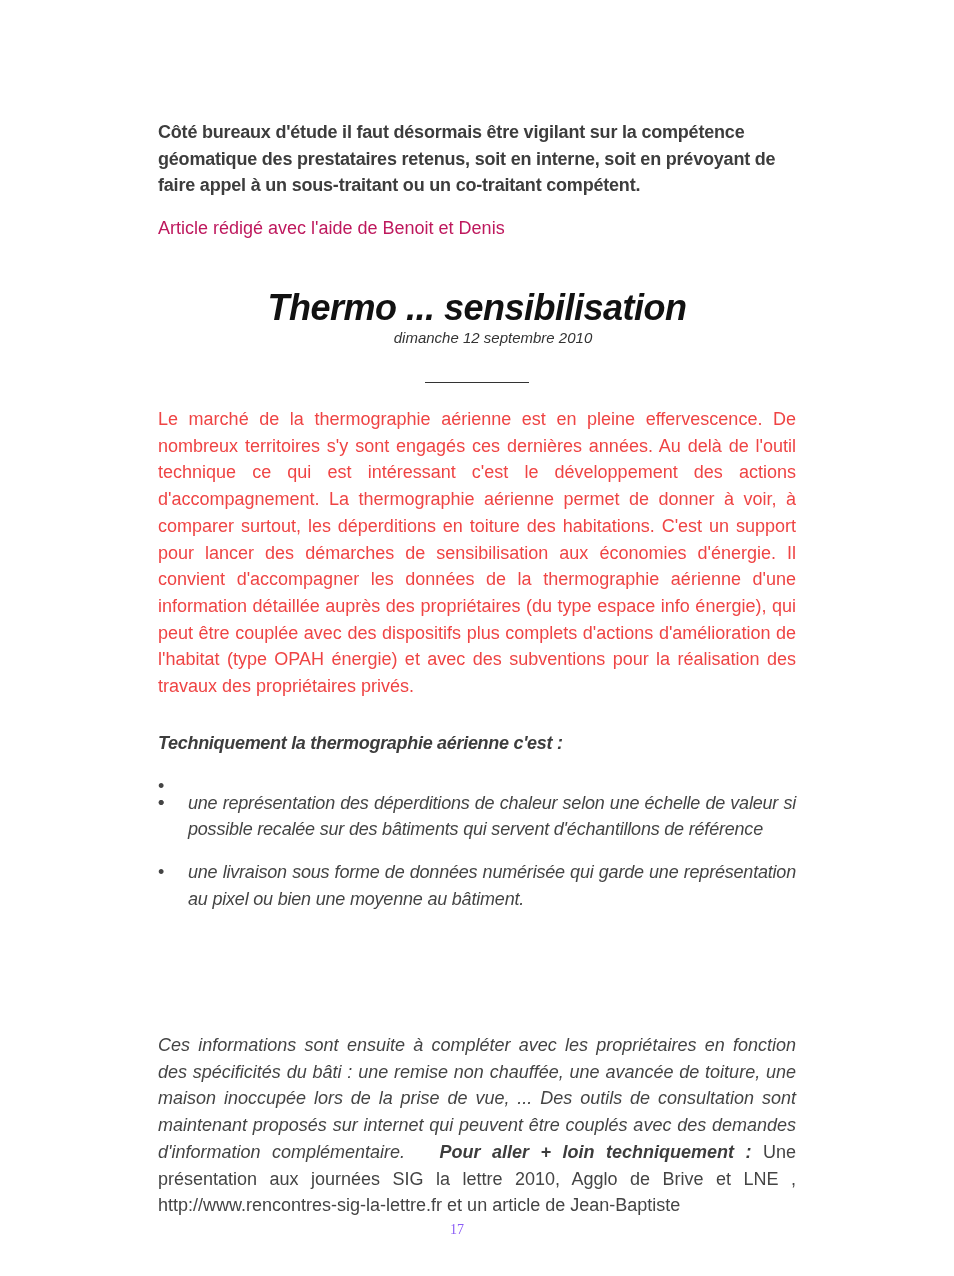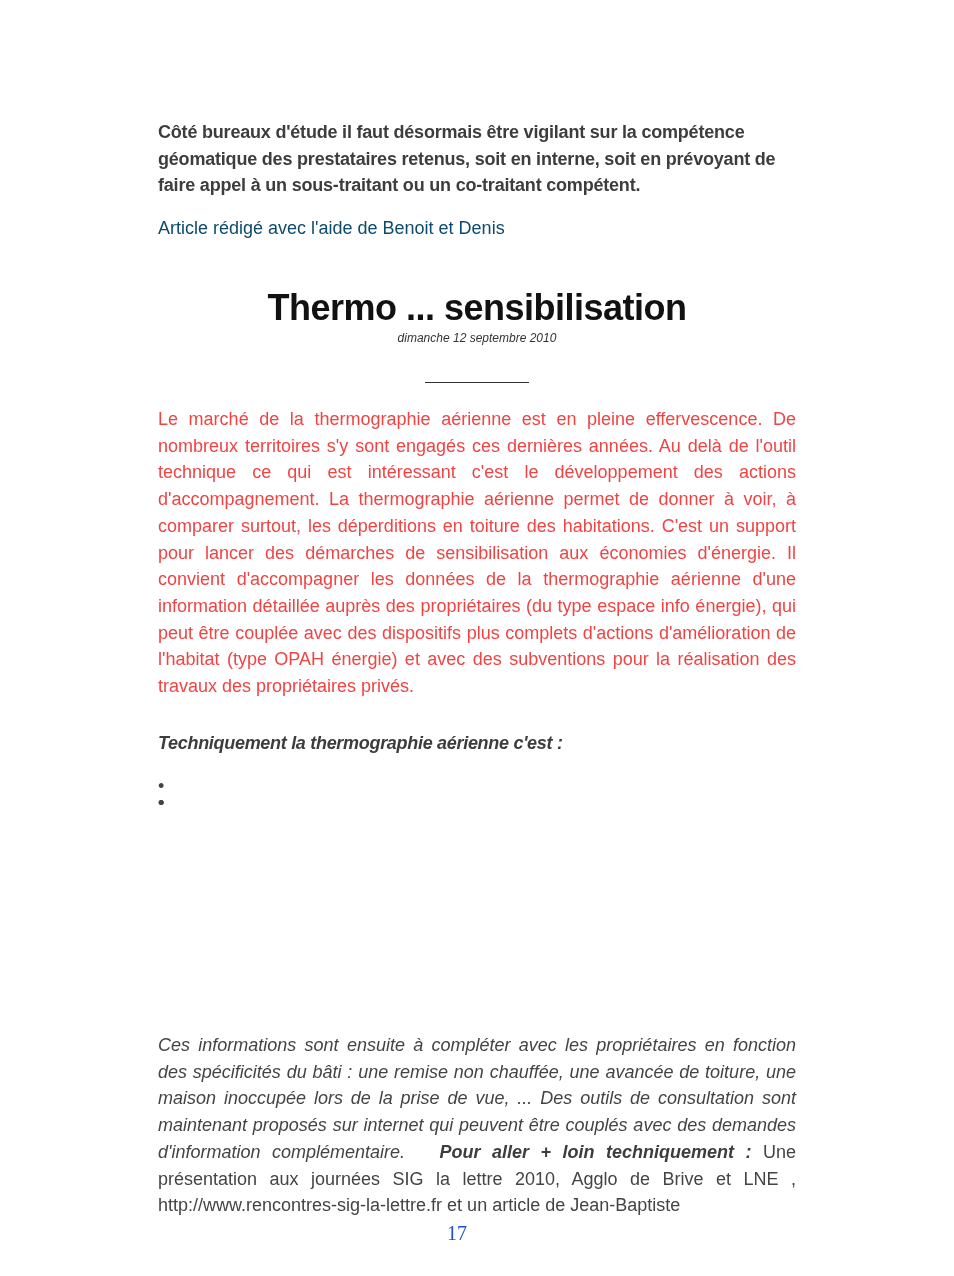--- a/index.html
+++ b/index.html
@@ -1,53 +1,53 @@
 <!DOCTYPE html>
 <html><head>
 <meta charset="utf-8">
 <style>
   html, body { margin: 0; padding: 0; background: #ffffff; }
   body { width: 954px; height: 1276px; position: relative; overflow: hidden; font-family: "Liberation Sans", sans-serif; color: #444444; }
   .page { position: absolute; left: 158px; top: 0; width: 638px; }
   .p-bold { position: absolute; top: 119px; width: 638px; font-weight: bold; font-size: 18px; line-height: 26.5px; color: #3d3d3d; letter-spacing: -0.2px; }
-  .credit { position: absolute; top: 215px; font-size: 18px; line-height: 26px; color: #0c4a6e; }
-  .title { position: absolute; top: 287px; left: 0; width: 638px; text-align: center; font-weight: bold; font-size: 36px; line-height: 42px; color: #111111; letter-spacing: -0.5px; }
-  .date { position: absolute; top: 329px; left: 0; width: 638px; text-align: center; font-style: italic; font-size: 12px; line-height: 18px; color: #333333; }
+  .credit { position: absolute; top: 215px; font-size: 18px; line-height: 26px; color: #be185d; }
+  .title { position: absolute; top: 287px; left: 0; width: 638px; text-align: center; font-weight: bold; font-size: 36px; line-height: 42px; color: #111111; letter-spacing: -0.5px; font-style: italic; }
+  .date { position: absolute; top: 329px; left: 16px; width: 638px; text-align: center; font-style: italic; font-size: 15px; line-height: 18px; color: #333333; }
   .sep { position: absolute; top: 368px; left: 0; width: 638px; text-align: center; font-size: 14px; line-height: 18px; color: #333333; }
   .sep span { display: inline-block; width: 104px; border-bottom: 1px solid #333; height: 14px; }
   .body-p { position: absolute; top: 406px; width: 638px; font-size: 18px; line-height: 26.7px; text-align: justify; color: #ef4444; }
   .tech-head { position: absolute; top: 730px; font-style: italic; font-weight: bold; font-size: 18px; line-height: 26px; color: #3d3d3d; letter-spacing: -0.3px; }
   .bullets { position: absolute; top: 773px; left: 0; width: 638px; margin: 0; padding: 0; list-style: none; }
   .bullets li { position: relative; padding-left: 30px; font-style: italic; font-size: 18px; line-height: 26.5px; color: #444444; text-align: justify; margin-bottom: 16.5px; letter-spacing: -0.2px; }
   .bullets li .dot { position: absolute; left: 0; top: 0; font-style: normal; }
   .closing { position: absolute; top: 1032px; width: 638px; font-size: 18px; line-height: 26.7px; text-align: justify; color: #444444; }
   .closing .it { font-style: italic; }
   .closing .bi { font-style: italic; font-weight: bold; color: #3d3d3d; }
-  .pagenum { position: absolute; top: 1222px; left: 0; width: 914px; text-align: center; font-family: "Liberation Serif", serif; font-size: 20px; color: #1d4ed8; }
+  .pagenum { position: absolute; top: 1222px; left: 0; width: 914px; text-align: center; font-family: "Liberation Serif", serif; font-size: 14px; color: #8b5cf6; }
 </style>
 </head>
 <body>
 
 <div class="page">
   <p class="p-bold" style="margin:0">Côté bureaux d'étude il faut désormais être vigilant sur la compétence géomatique des prestataires retenus, soit en interne, soit en prévoyant de faire appel à un sous-traitant ou un co-traitant compétent.</p>
   <p class="credit" style="margin:0">Article rédigé avec l'aide de Benoit et Denis</p>
 
   <h1 class="title" style="margin:0">Thermo ... sensibilisation</h1>
   <div class="date">dimanche 12 septembre 2010</div>
   <div class="sep"><span></span></div>
 
   <p class="body-p" style="margin:0">Le marché de la thermographie aérienne est en pleine effervescence. De nombreux territoires s'y sont engagés ces dernières années. Au delà de l'outil technique ce qui est intéressant c'est le développement des actions d'accompagnement. La thermographie aérienne permet de donner à voir, à comparer surtout, les déperditions en toiture des habitations. C'est un support pour lancer des démarches de sensibilisation aux économies d'énergie. Il convient d'accompagner les données de la thermographie aérienne d'une information détaillée auprès des propriétaires (du type espace info énergie), qui peut être couplée avec des dispositifs plus complets d'actions d'amélioration de l'habitat (type OPAH énergie) et avec des subventions pour la réalisation des travaux des propriétaires privés.</p>
 
   <p class="tech-head" style="margin:0">Techniquement la thermographie aérienne c'est :</p>
 
   <ul class="bullets">
     <li><span class="dot">•</span></li>
     <li><span class="dot">•</span></li>
-    <li><span class="dot">•</span></li>
-    <li><span class="dot">•</span></li>
+    <li><span class="dot">•</span><span>une représentation des déperditions de chaleur selon une échelle de valeur si possible recalée sur des bâtiments qui servent d'échantillons de référence</span></li>
+    <li><span class="dot">•</span><span>une livraison sous forme de données numérisée qui garde une représentation au pixel ou bien une moyenne au bâtiment.</span></li>
   </ul>
 
   <p class="closing" style="margin:0">
     <span class="it">Ces informations sont ensuite à compléter avec les propriétaires en fonction des spécificités du bâti : une remise non chauffée, une avancée de toiture, une maison inoccupée lors de la prise de vue, ... Des outils de consultation sont maintenant proposés sur internet qui peuvent être couplés avec des demandes d'information complémentaire.</span>
     &nbsp;
     <span class="bi">Pour aller + loin techniquement :</span>
     <span>Une présentation aux journées SIG la lettre 2010, Agglo de Brive et LNE ,</span>
     <span>http://www.rencontres-sig-la-lettre.fr</span>
     <span>et un article de Jean-Baptiste</span>
   </p>

